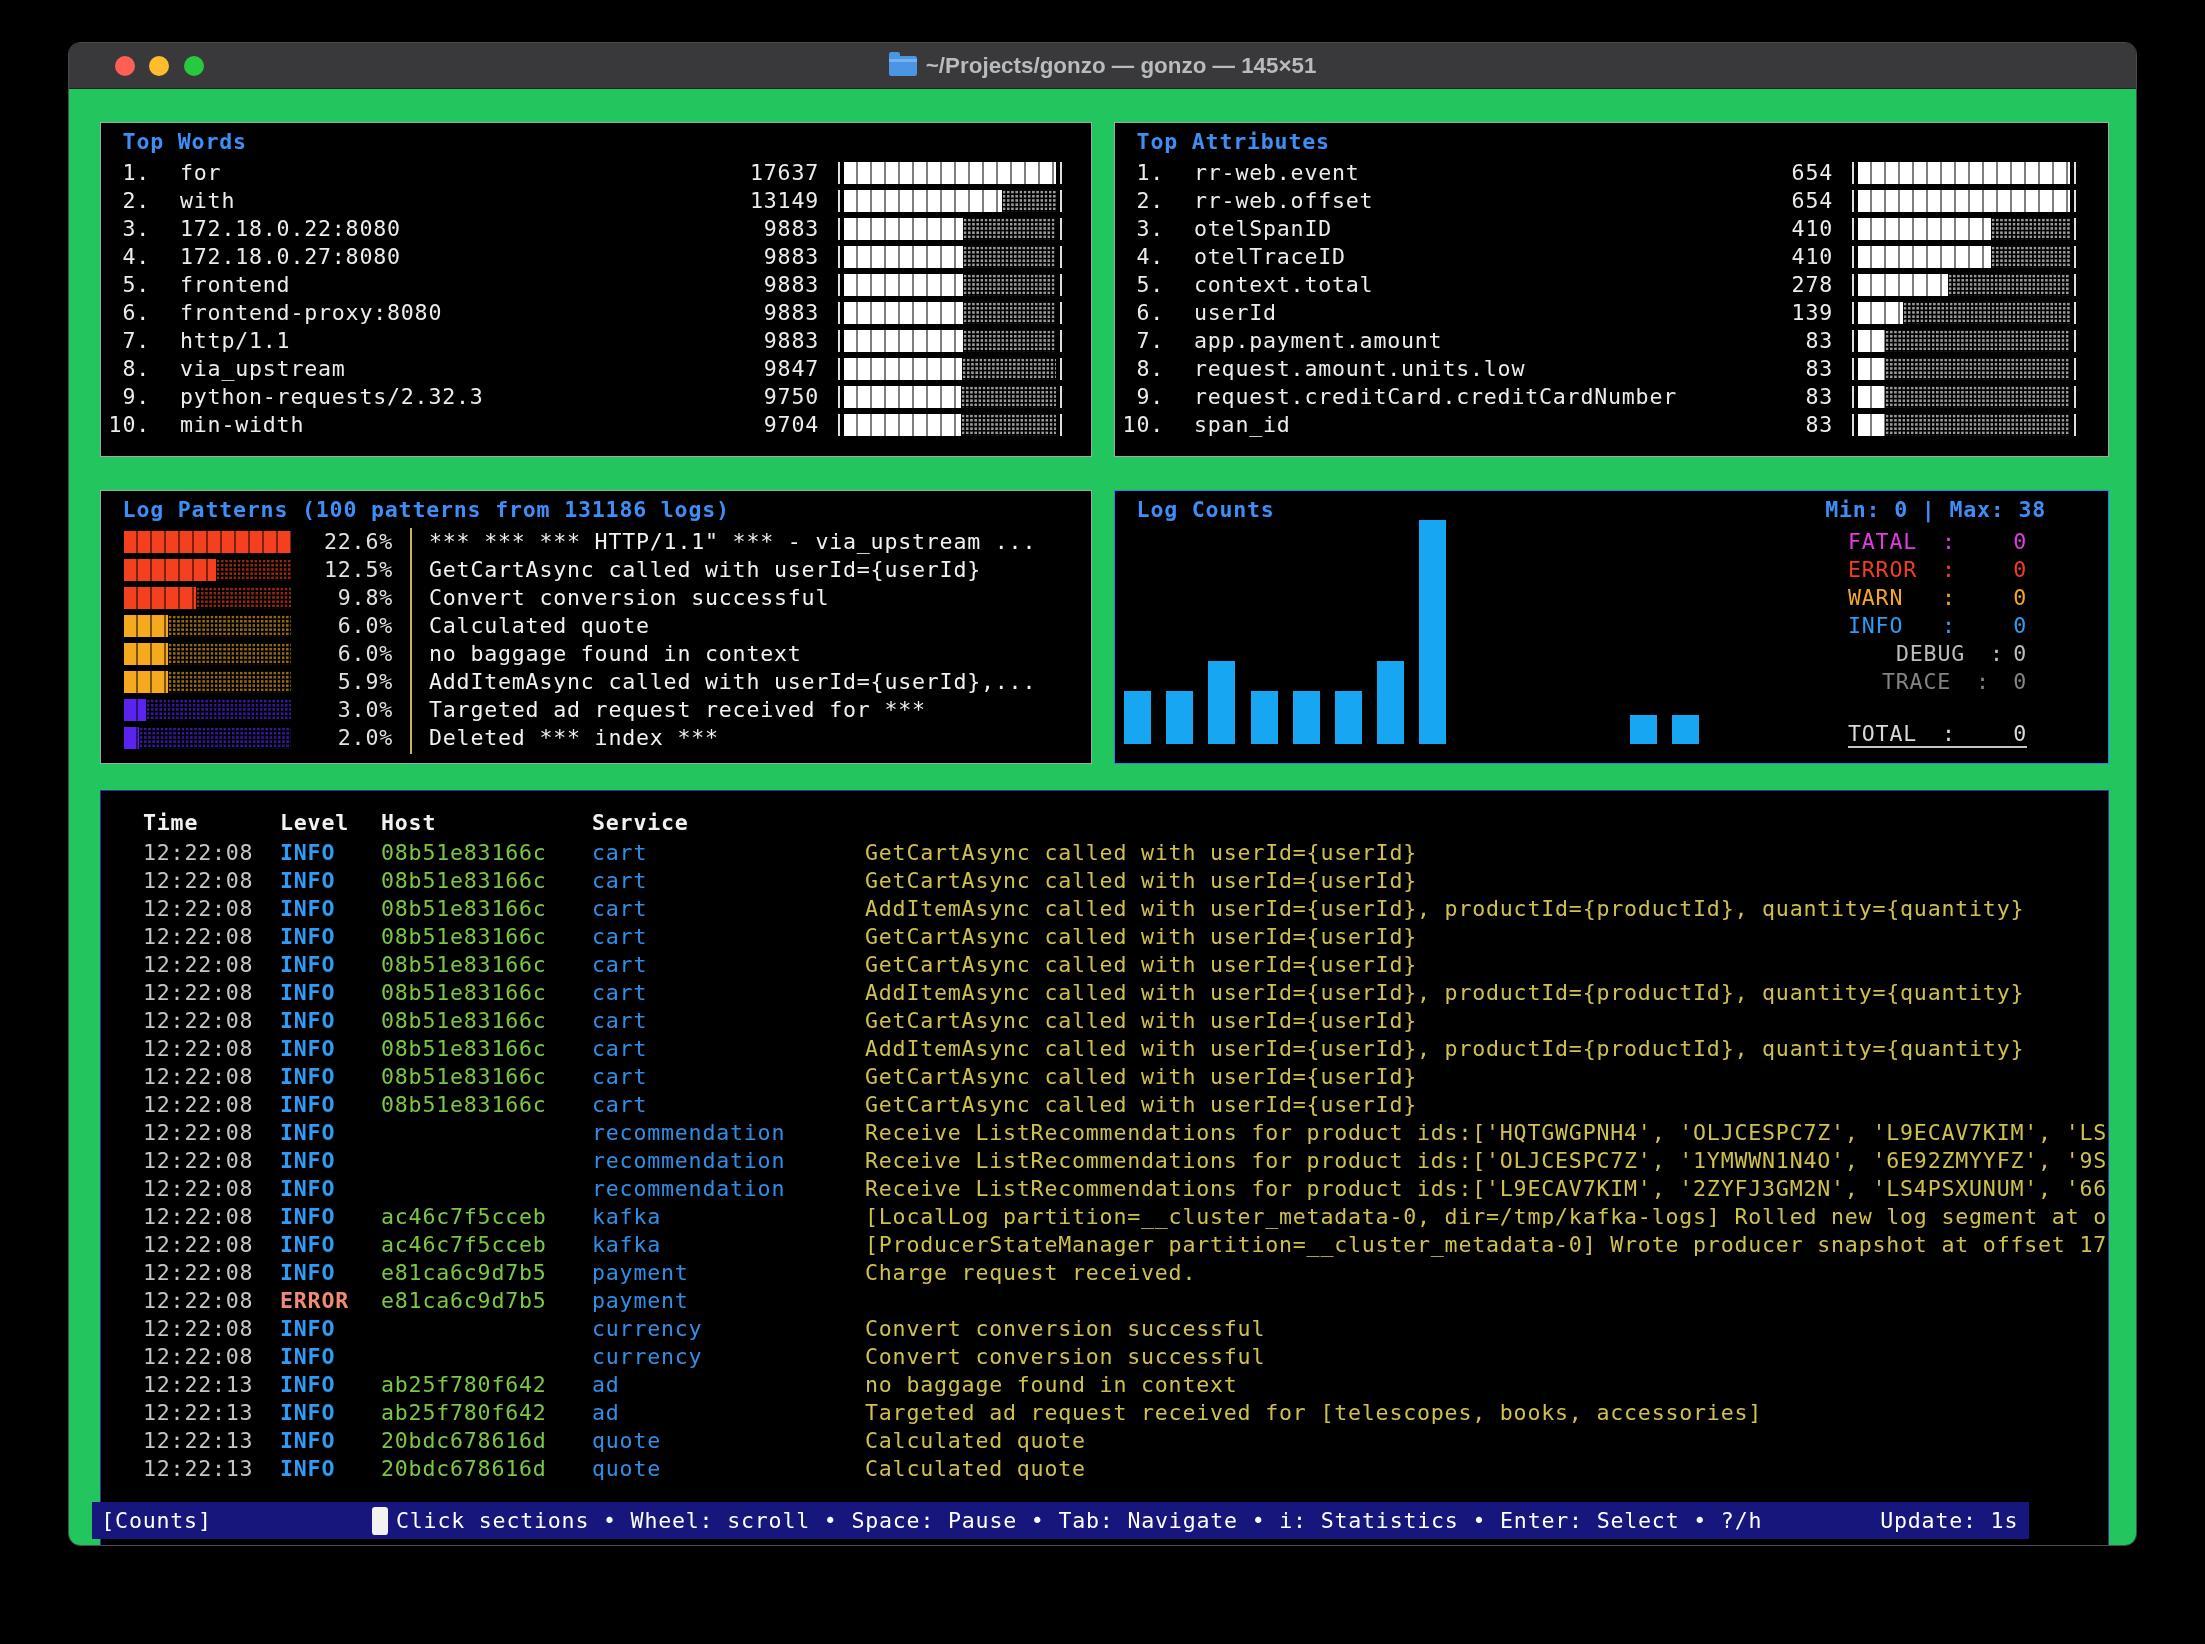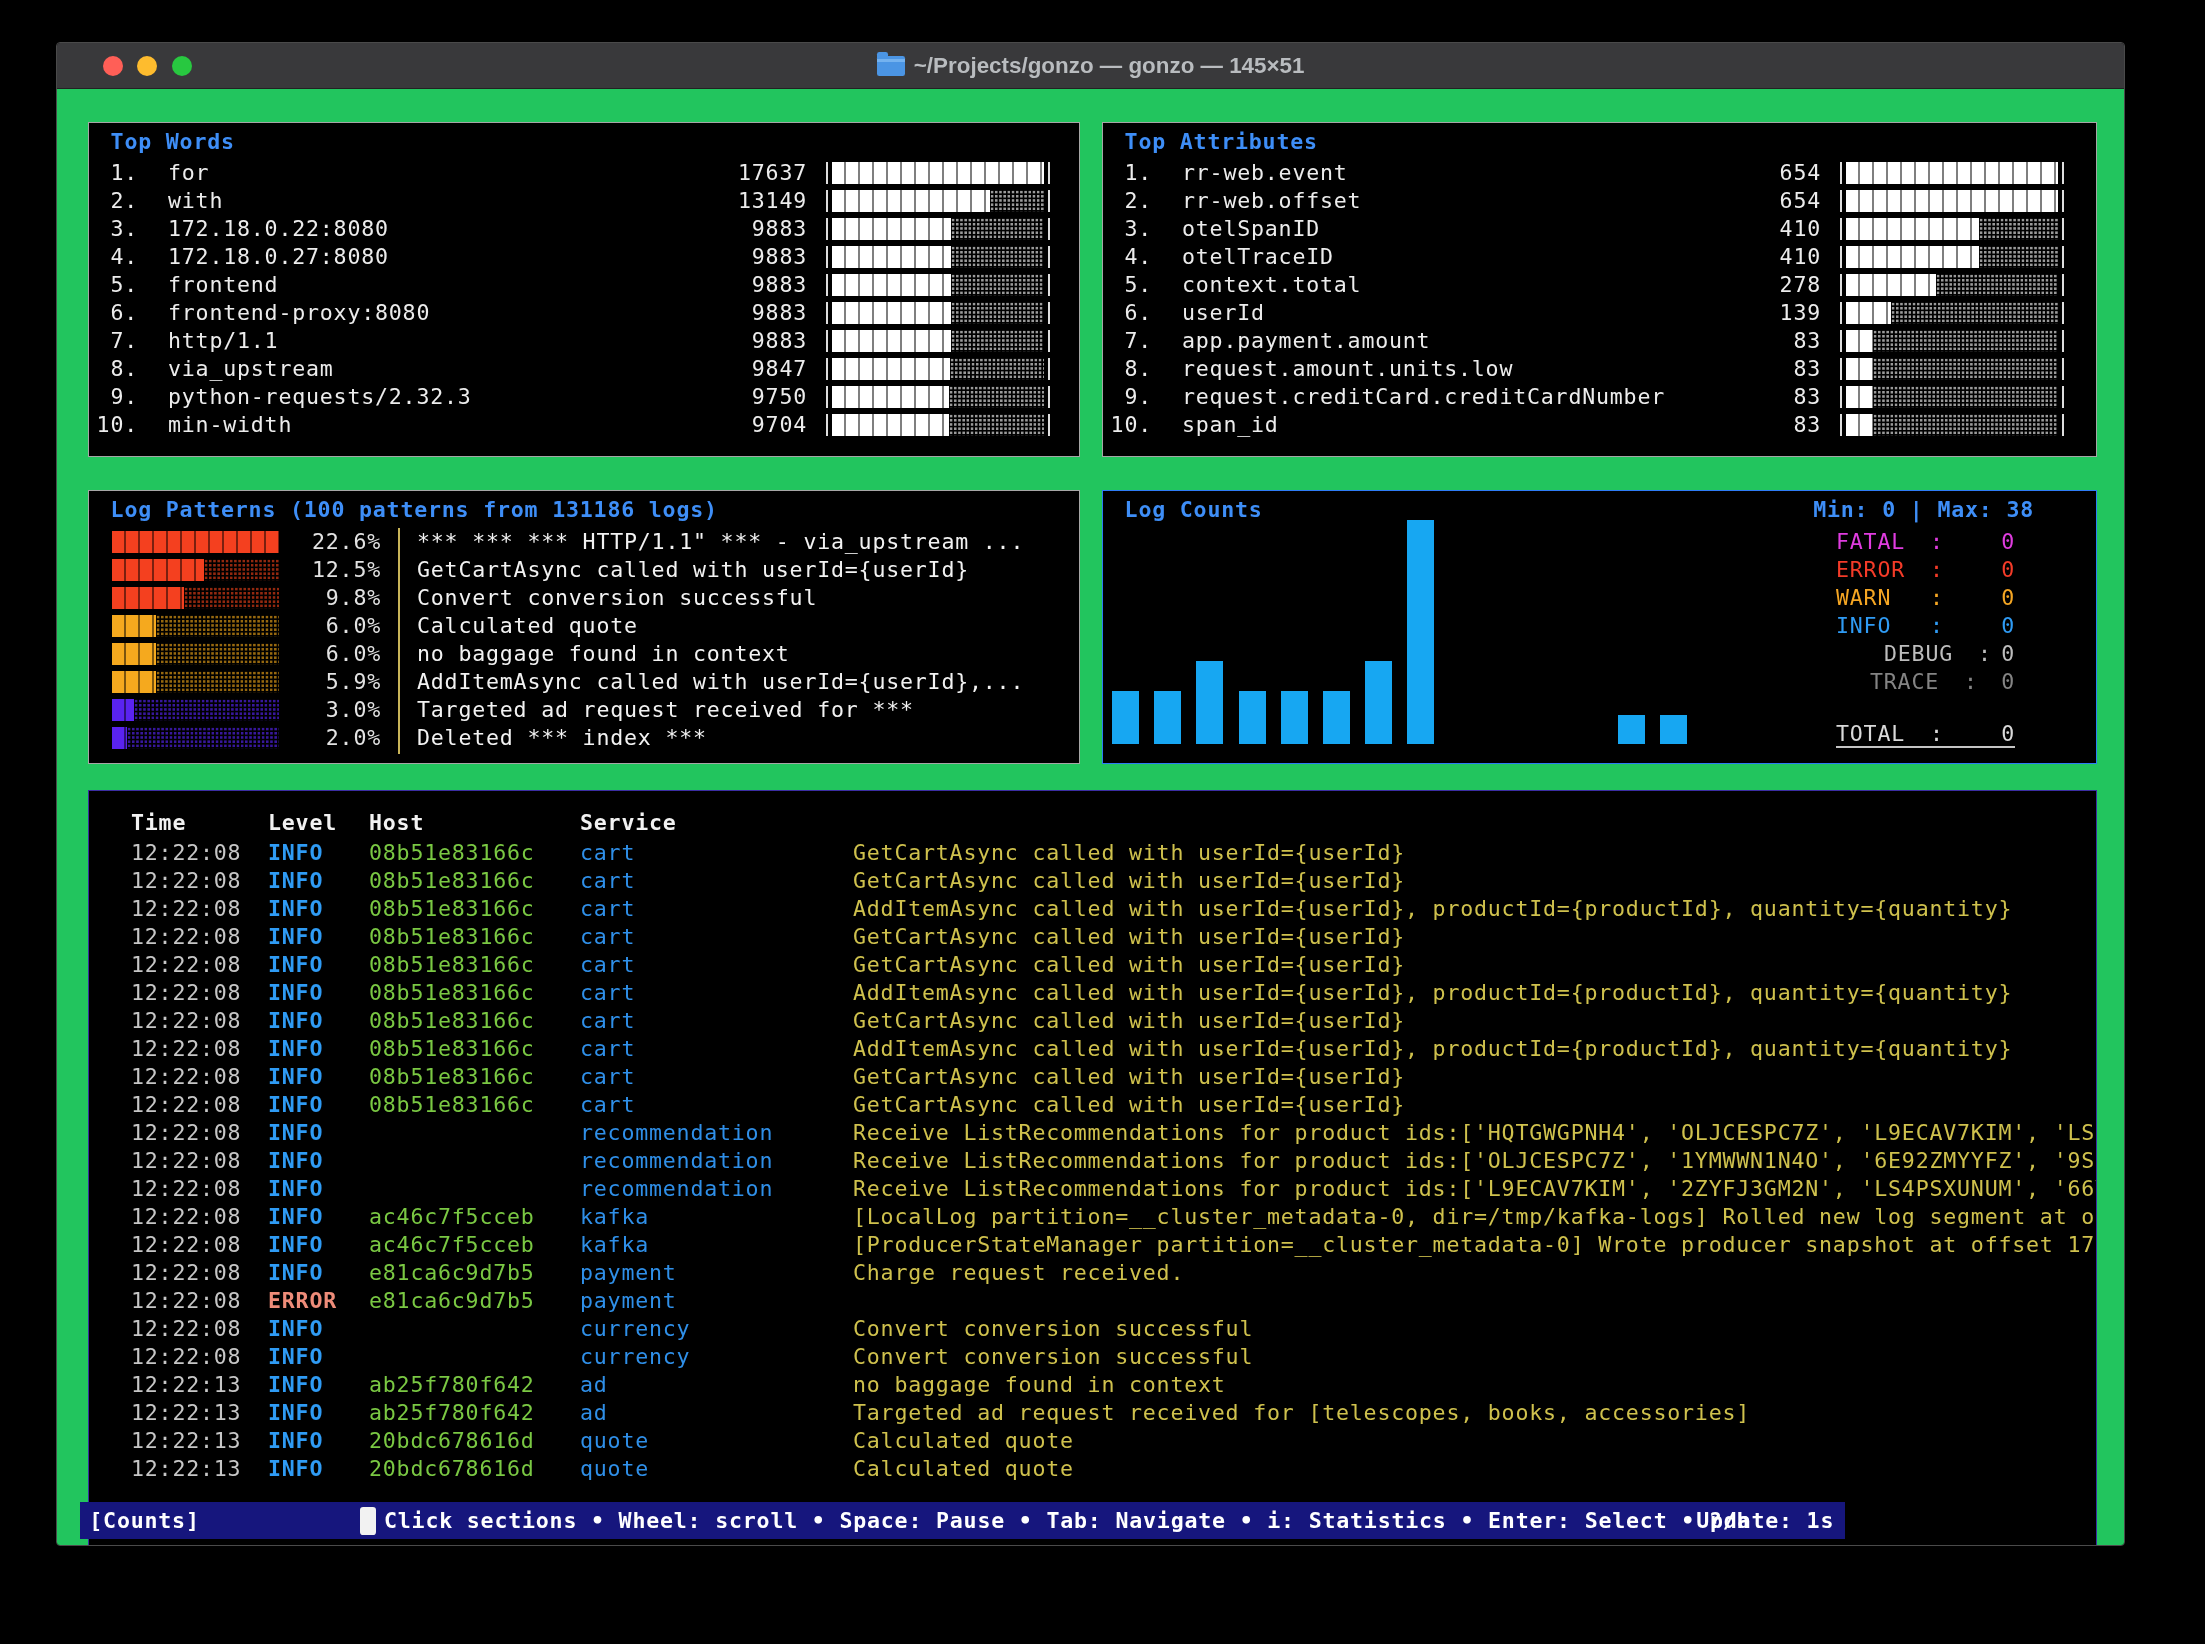--- a/index.html
+++ b/index.html
@@ -1,20 +1,20 @@
 <!DOCTYPE html>
 <html style="font-size:12.4px"><head>
 <meta charset="utf-8">
 <style>
   * { margin:0; padding:0; box-sizing:border-box; }
   html,body { background:#000; }
   .screen { position:relative; width:2205px; height:1644px; background:#000; overflow:hidden;
             font-family:"DejaVu Sans Mono", monospace; }
-  .window { position:absolute; left:56px; top:42px; width:2069px; height:1504px;
-            background:#000; border-radius:4px; overflow:hidden;
+  .window { position:absolute; left:68px; top:42px; width:2069px; height:1504px;
+            background:#000; border-radius:12px; overflow:hidden;
             box-shadow:0 23px 54px rgba(0,0,0,0.85); border:0.8px solid #4a4a4a; }
   
   .titlebar { position:absolute; left:0; top:0; right:0; height:46px; background:#39393b;
               border-bottom:0.8px solid #222; }
   .light { position:absolute; top:13px; width:20px; height:20px; border-radius:50%; }
   .light.r { left:46px;  background:#ff5f57; }
   .light.y { left:80px; background:#febc2e; }
   .light.g { left:115px; background:#28c840; }
   .title { position:absolute; left:0; right:0; top:0; height:46px; display:flex;
            align-items:center; justify-content:center; gap:9.3px;
@@ -75,22 +75,22 @@
   .lrow2 { position:relative; height:28px; line-height:28px; white-space:nowrap; overflow:hidden; }
   .c-time    { position:absolute; left:42px;  color:#c6c6c6; }
   .c-level   { position:absolute; left:179px; font-weight:bold; }
   .c-host    { position:absolute; left:280px; color:#7ac843; }
   .c-service { position:absolute; left:491px; color:#2f8fe8; }
   .c-msg     { position:absolute; left:764px; right:0; overflow:hidden; color:#cfc14d; }
   .thead .c-time, .thead .c-level, .thead .c-host, .thead .c-service, .thead .c-msg { color:#f2f2f2; }
   .lv-INFO  { color:#2f9bf4; }
   .lv-ERROR { color:#ee8c79; }
   
-  .statusbar { position:absolute; left:23px; top:1413px; width:1765px; height:37px;
-               background:#16167d; color:#ffffff; font-weight:bold; line-height:37px;padding-left:37px; }
+  .statusbar { position:absolute; left:23px; top:1413px; width:1937px; height:37px;
+               background:#16167d; color:#ffffff; font-weight:normal; line-height:37px;padding-left:37px; }
   .sb-left  { position:absolute; left:9.3px; }
   .sb-cursor{ position:absolute; left:280px; top:4.6px; width:15.5px; height:28px; background:#f2f2f2; border-radius:3.1px; }
   .sb-hints { position:absolute; left:304px; white-space:nowrap; }
   .sb-right { position:absolute; right:10.8px; }
 </style>
 </head>
 <body>
 
 <div class="screen">
   <div class="window">

